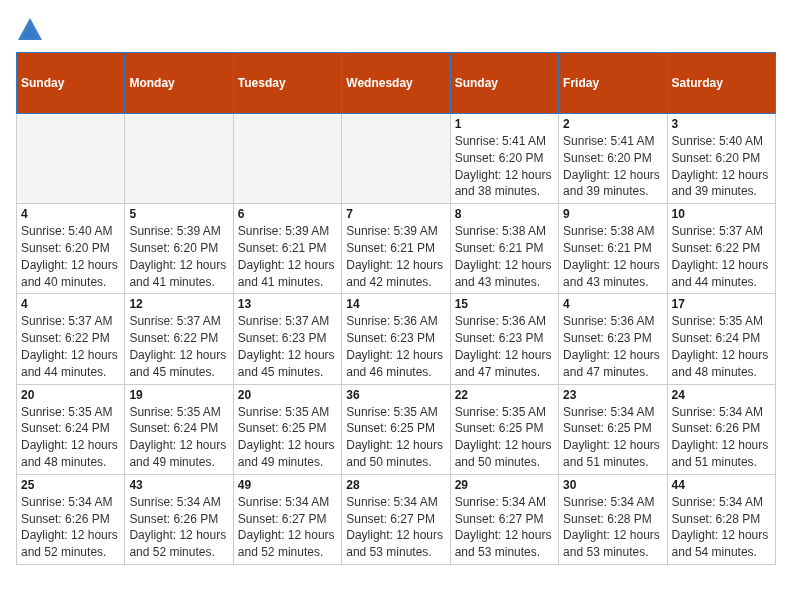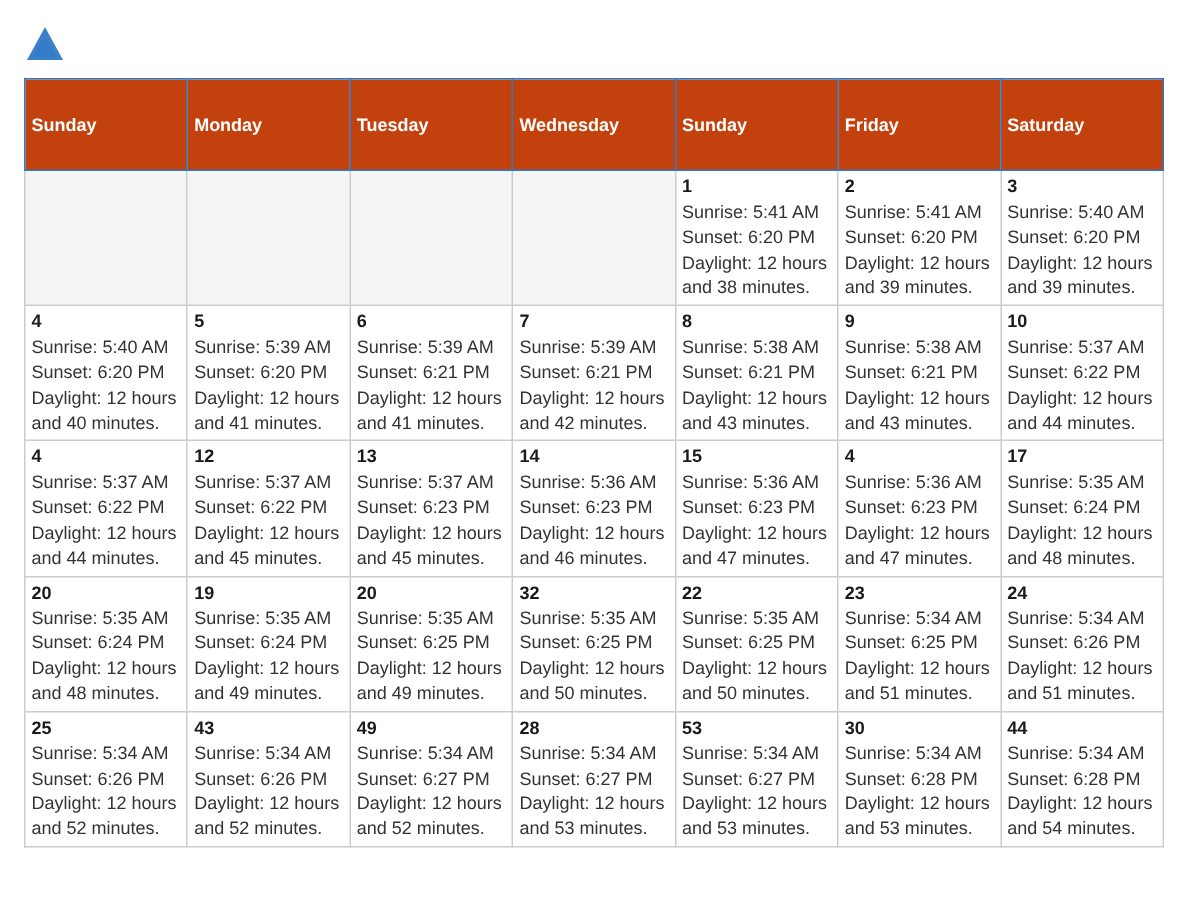--- a/index.html
+++ b/index.html
@@ -272,21 +272,21 @@
 and 49 minutes.</div>
         </td>
         <td>
           <div class="day-num">20</div>
           <div class="day-info" style="white-space: pre-line;">Sunrise: 5:35 AM
 Sunset: 6:25 PM
 Daylight: 12 hours
 and 49 minutes.</div>
         </td>
         <td>
-          <div class="day-num">32</div>
+          <div class="day-num">36</div>
           <div class="day-info" style="white-space: pre-line;">Sunrise: 5:35 AM
 Sunset: 6:25 PM
 Daylight: 12 hours
 and 50 minutes.</div>
         </td>
         <td>
           <div class="day-num">22</div>
           <div class="day-info" style="white-space: pre-line;">Sunrise: 5:35 AM
 Sunset: 6:25 PM
 Daylight: 12 hours
@@ -330,21 +330,21 @@
 and 52 minutes.</div>
         </td>
         <td>
           <div class="day-num">28</div>
           <div class="day-info" style="white-space: pre-line;">Sunrise: 5:34 AM
 Sunset: 6:27 PM
 Daylight: 12 hours
 and 53 minutes.</div>
         </td>
         <td>
-          <div class="day-num">53</div>
+          <div class="day-num">29</div>
           <div class="day-info" style="white-space: pre-line;">Sunrise: 5:34 AM
 Sunset: 6:27 PM
 Daylight: 12 hours
 and 53 minutes.</div>
         </td>
         <td>
           <div class="day-num">30</div>
           <div class="day-info" style="white-space: pre-line;">Sunrise: 5:34 AM
 Sunset: 6:28 PM
 Daylight: 12 hours

